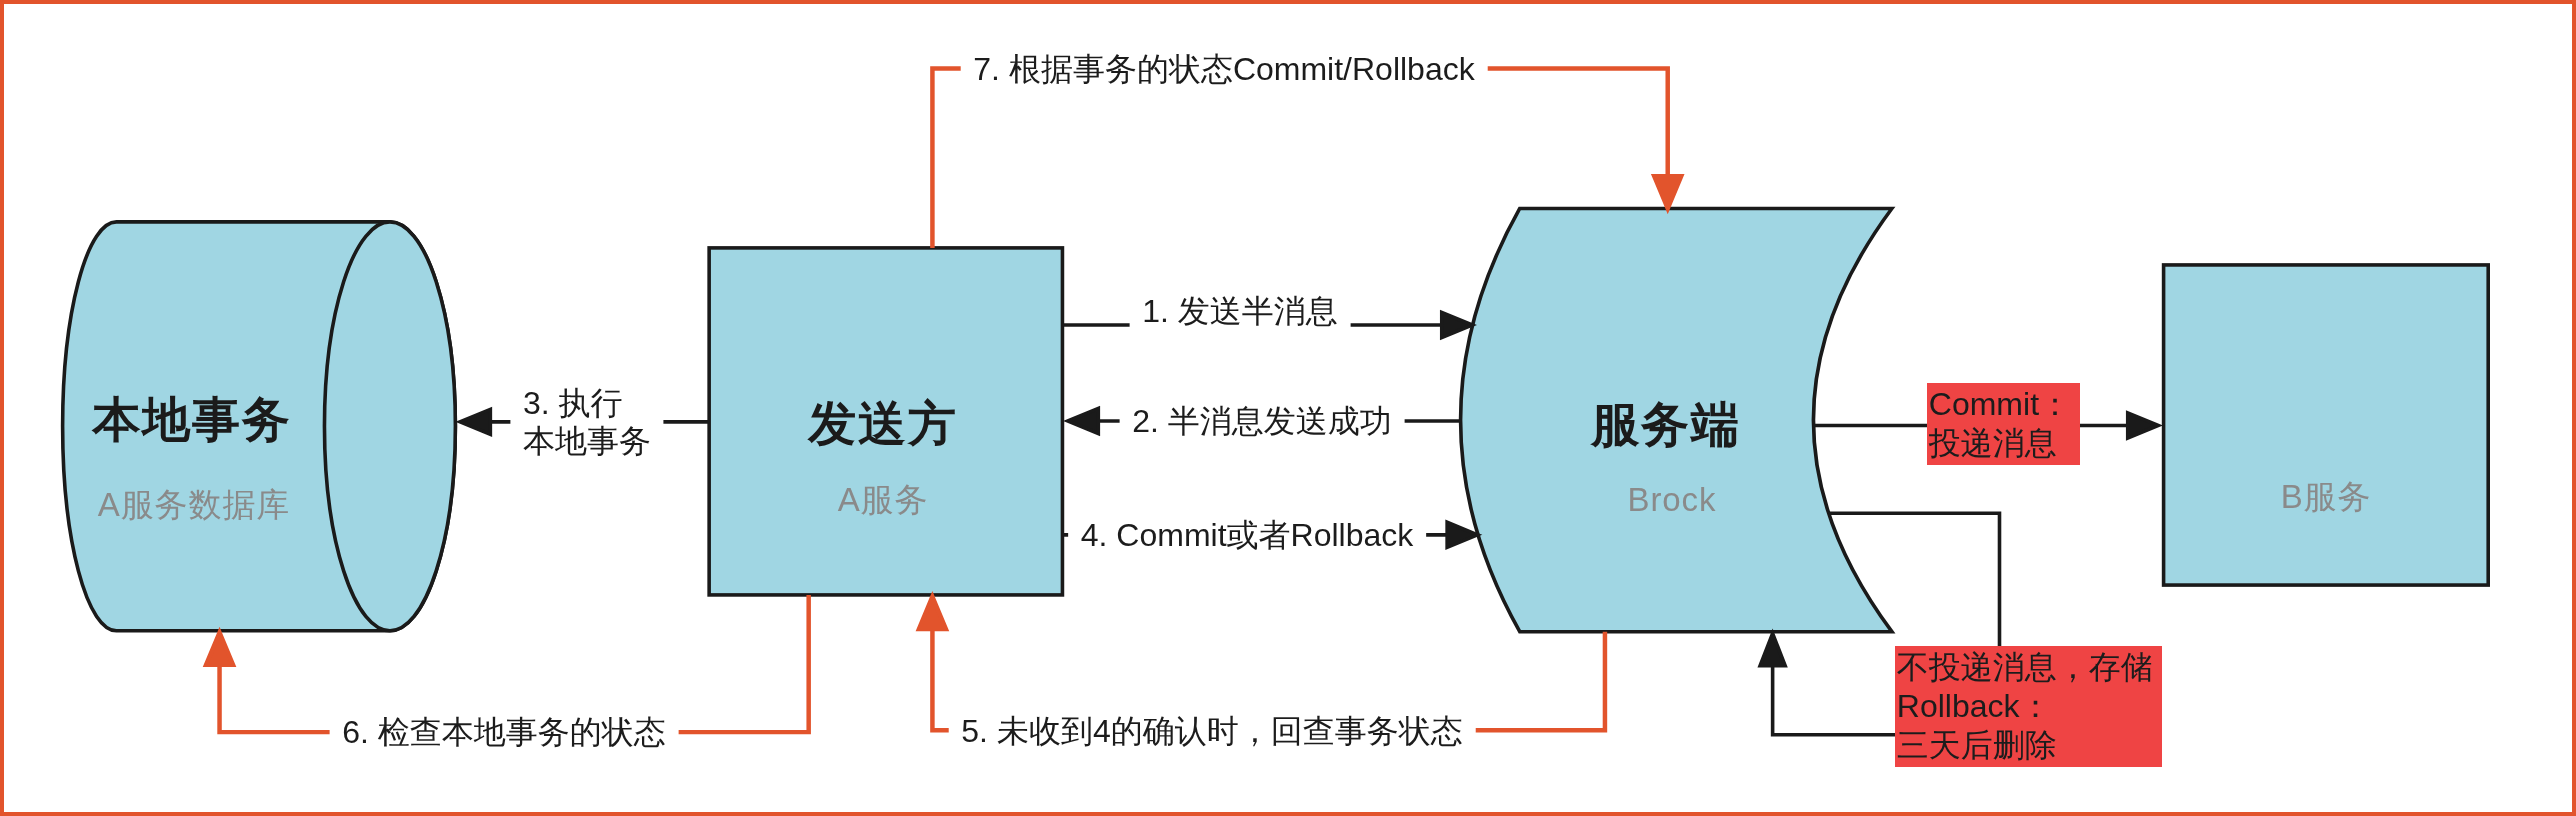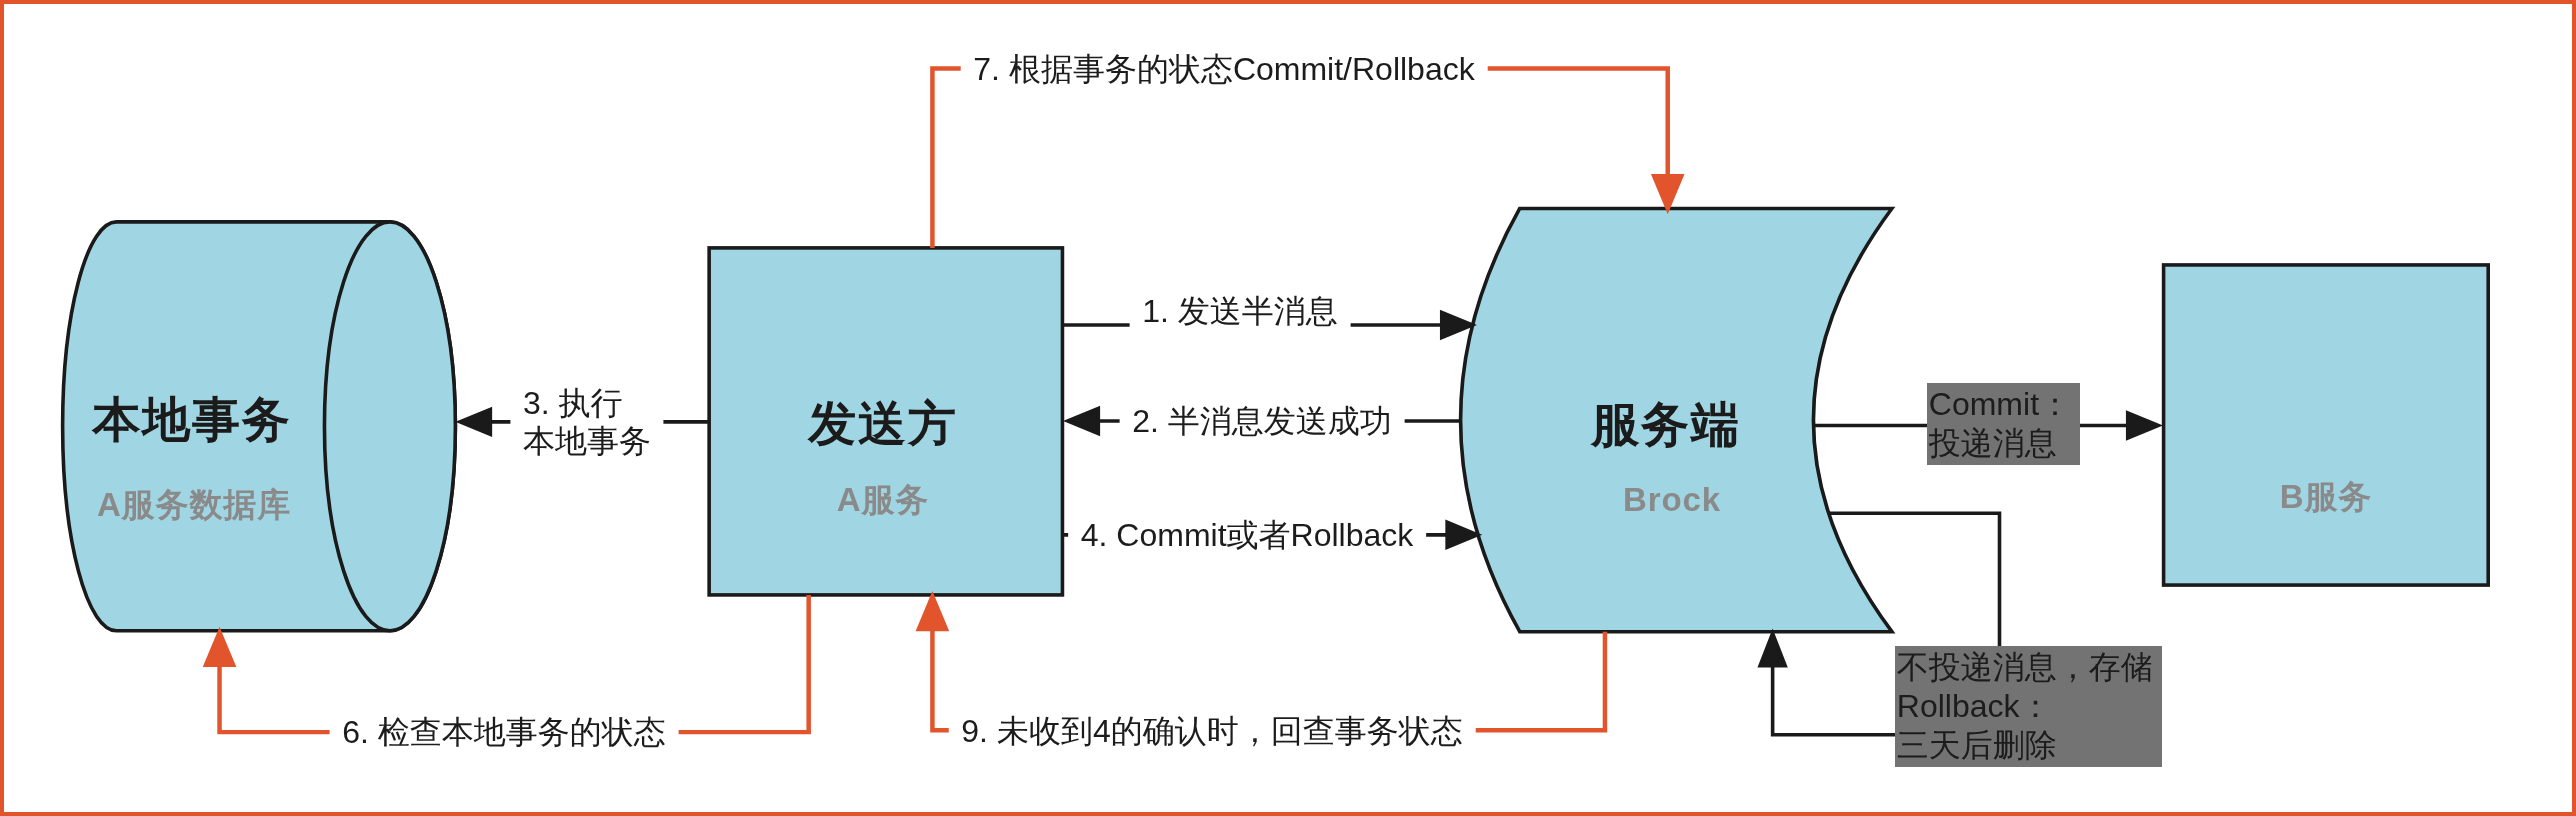--- a/index.html
+++ b/index.html
@@ -13,32 +13,32 @@
     font-family:"Liberation Sans","DejaVu Sans",sans-serif;
   }
   #wires{position:absolute;left:0;top:0;width:2576px;height:816px;}
   .node-title{
     position:absolute;transform:translate(-50%,-50%);
     font-size:48px;font-weight:600;color:#1b1b1b;white-space:nowrap;
     letter-spacing:1.8px;
   }
   .node-sub{
     position:absolute;transform:translate(-50%,-50%);
-    font-size:33px;font-weight:700;color:#8a8a8a;white-space:nowrap;
+    font-size:33px;font-weight:400;color:#8a8a8a;white-space:nowrap;
     letter-spacing:0.9px;
   }
   .edge-label{
     position:absolute;transform:translate(-50%,-50%);
     font-size:32px;font-weight:500;color:#1c1c1c;white-space:nowrap;
     background:#ffffff;padding:2.7px 12.6px;line-height:1.2;text-align:left;
   }
   .edge-label-block{
     position:absolute;
     font-size:32px;font-weight:500;color:#1c1c1c;white-space:nowrap;
-    background:#737373;line-height:1.22;text-align:left;padding:1.8px 9px 1.8px 1.8px;
+    background:#ef4444;line-height:1.22;text-align:left;padding:1.8px 9px 1.8px 1.8px;
   }
 </style>
 </head>
 <body>
 
 <div id="canvas">
 
   <svg id="wires" viewBox="0 0 2872 910">
 
     <g>
@@ -125,21 +125,21 @@
     <div>3. 执行</div>
     <div>本地事务</div>
   </div>
 
   <div class="edge-label" style="left:1243px;top:531px">4. Commit或者Rollback</div>
 
   <div class="edge-label" style="left:1220px;top:65px">7. 根据事务的状态Commit/Rollback</div>
 
   <div class="edge-label" style="left:500px;top:728px">6. 检查本地事务的状态</div>
 
-  <div class="edge-label" style="left:1208px;top:727px">9. 未收到4的确认时，回查事务状态</div>
+  <div class="edge-label" style="left:1208px;top:727px">5. 未收到4的确认时，回查事务状态</div>
 
   <div class="edge-label-block" style="left:1923px;top:379px">
     <div>Commit：</div>
     <div>投递消息</div>
   </div>
 
   <div class="edge-label-block" style="left:1891px;top:642px">
     <div>不投递消息，存储</div>
     <div>Rollback：</div>
     <div>三天后删除</div>

